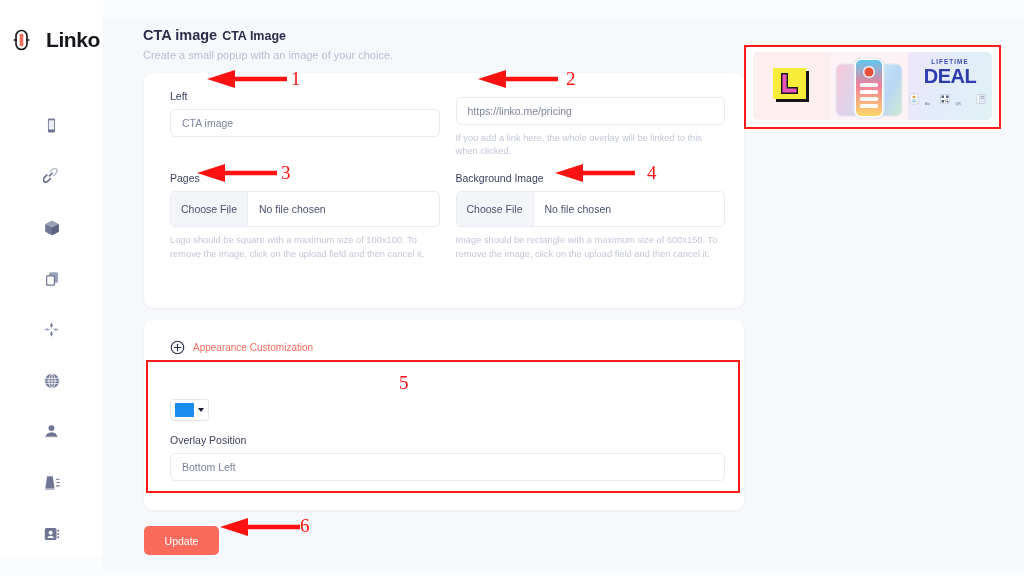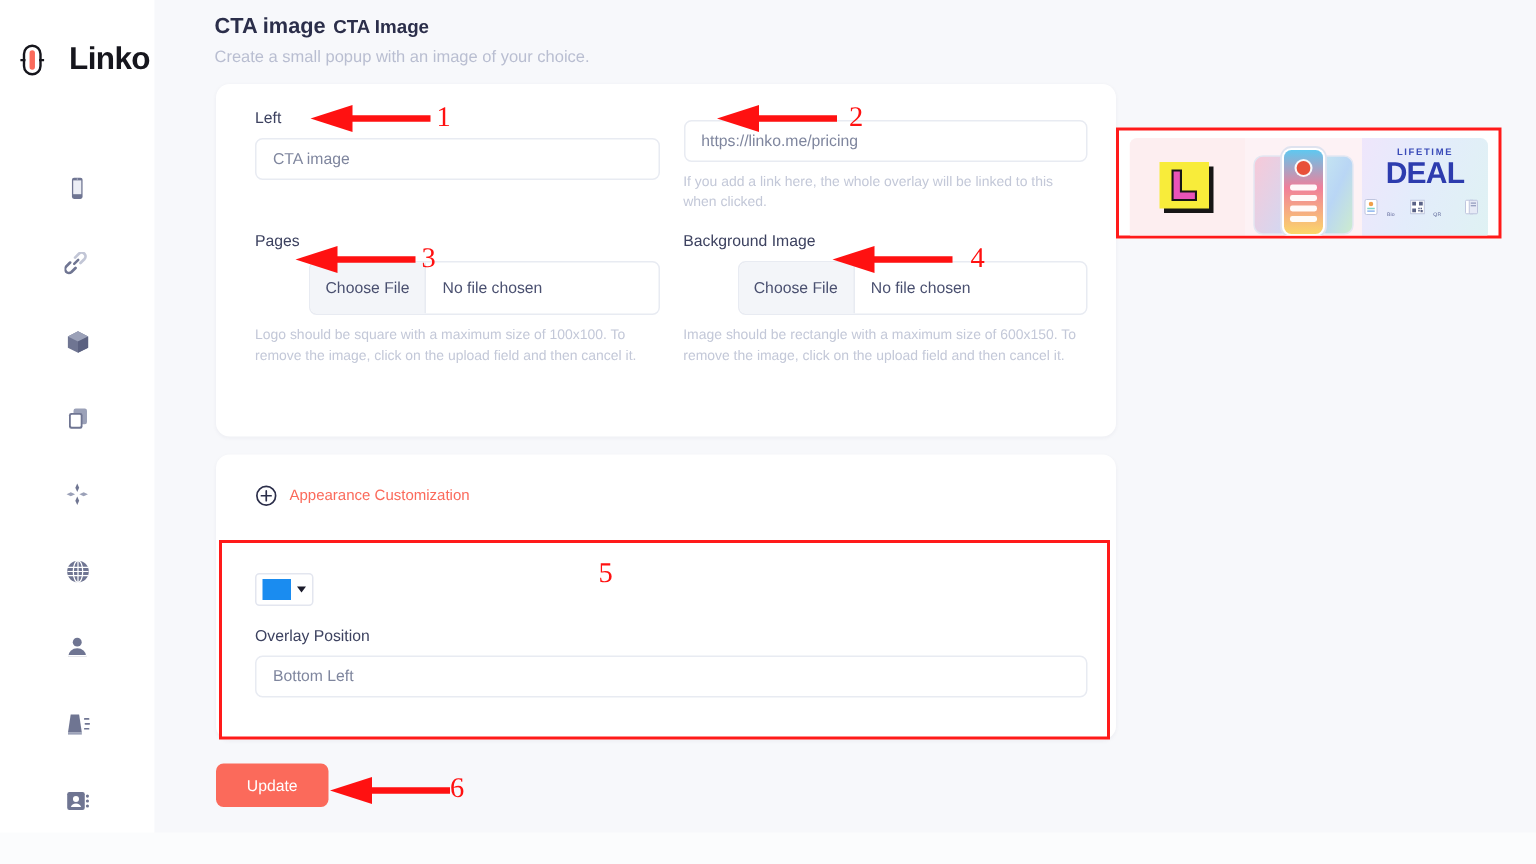--- a/index.html
+++ b/index.html
@@ -40,21 +40,21 @@
     display: flex;
     align-items: center;
     justify-content: center;
     cursor: pointer;
   }
   .nav-item svg { display: block; }
 
   
   #main {
     position: absolute;
-    left: 103px; top: 0;
+    left: 103px; top: 17px;
     width: 921px;
     height: 555px;
     background: #f7f8fb;
   }
 
   #page-header { padding: 10px 0 0 40px; }
   #page-header .title-row {
     display: flex;
     align-items: baseline;
     gap: 5px;
@@ -108,21 +108,20 @@
   }
   .file-input {
     margin-top: 7px;
     height: 36px;
     border: 1px solid #e8ebf2;
     border-radius: 5px;
     display: flex;
     align-items: stretch;
     overflow: hidden;
     background: #fff;
-    margin-left: 36px;
   }
   .file-btn {
     background: #f3f5f9;
     border-right: 1px solid #e8ebf2;
     display: flex;
     align-items: center;
     padding: 0 10px;
     font-size: 10.5px;
     color: #4a5070;
     cursor: pointer;
@@ -197,25 +196,24 @@
     color: #ffffff;
     font-size: 10.5px;
     font-family: "Liberation Sans", sans-serif;
     cursor: pointer;
   }
 
   
   #promo {
     position: absolute;
     left: 744px; top: 45px;
-    width: 257px; height: 74px;
+    width: 257px; height: 84px;
     background: #ffffff;
     border: 2px solid #ff1a1a;
     overflow: hidden;
-    margin-top: 40px;
   }
   #promo-inner {
     position: absolute;
     left: 7px; top: 5px;
     width: 239px; height: 68px;
     border-radius: 5px;
     display: flex;
     overflow: hidden;
   }
   #promo-left {

